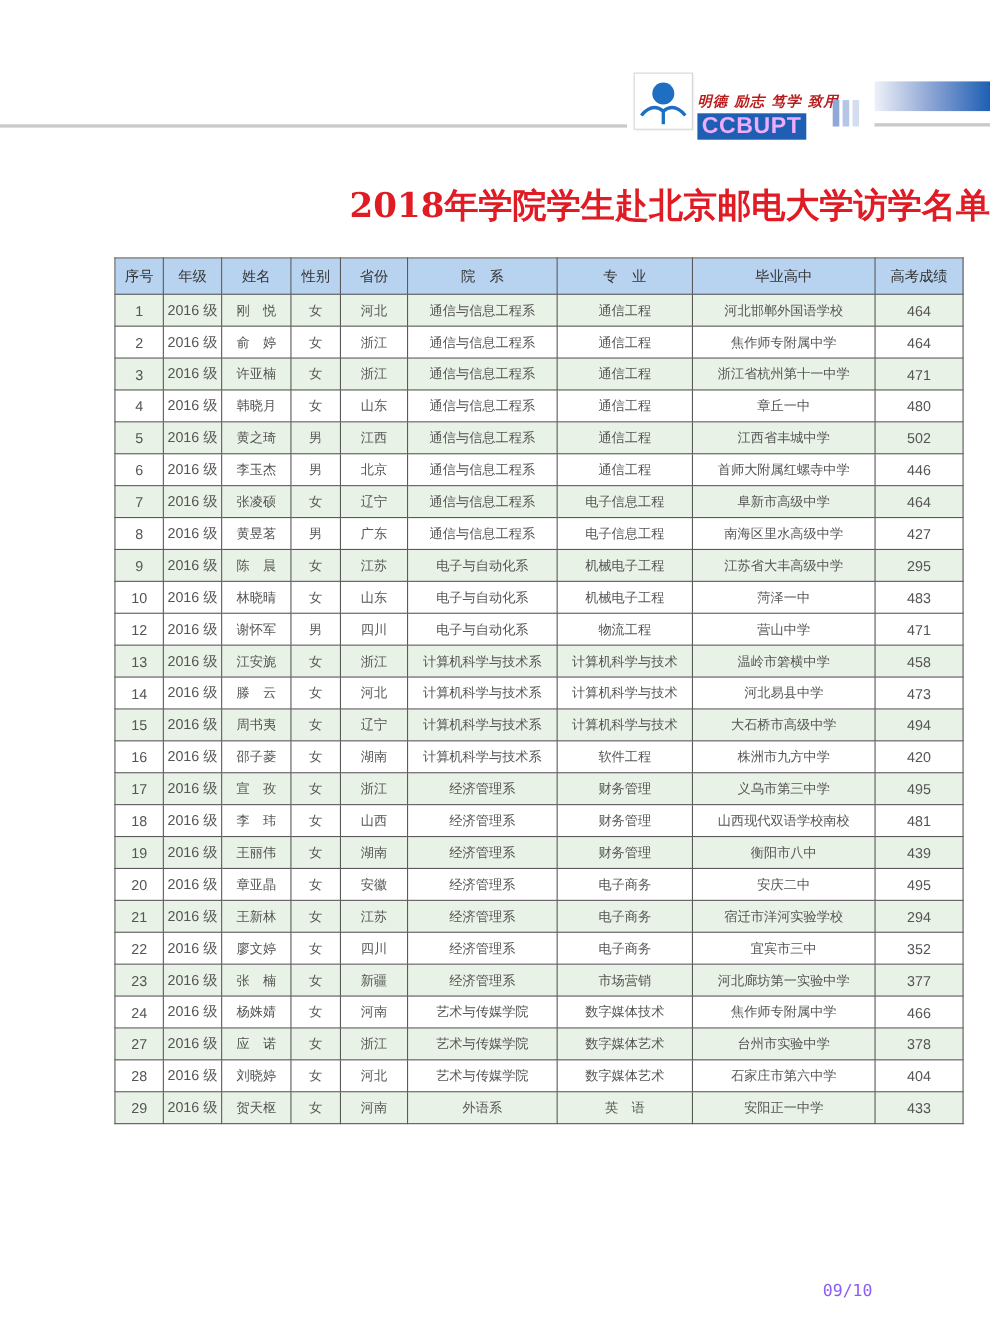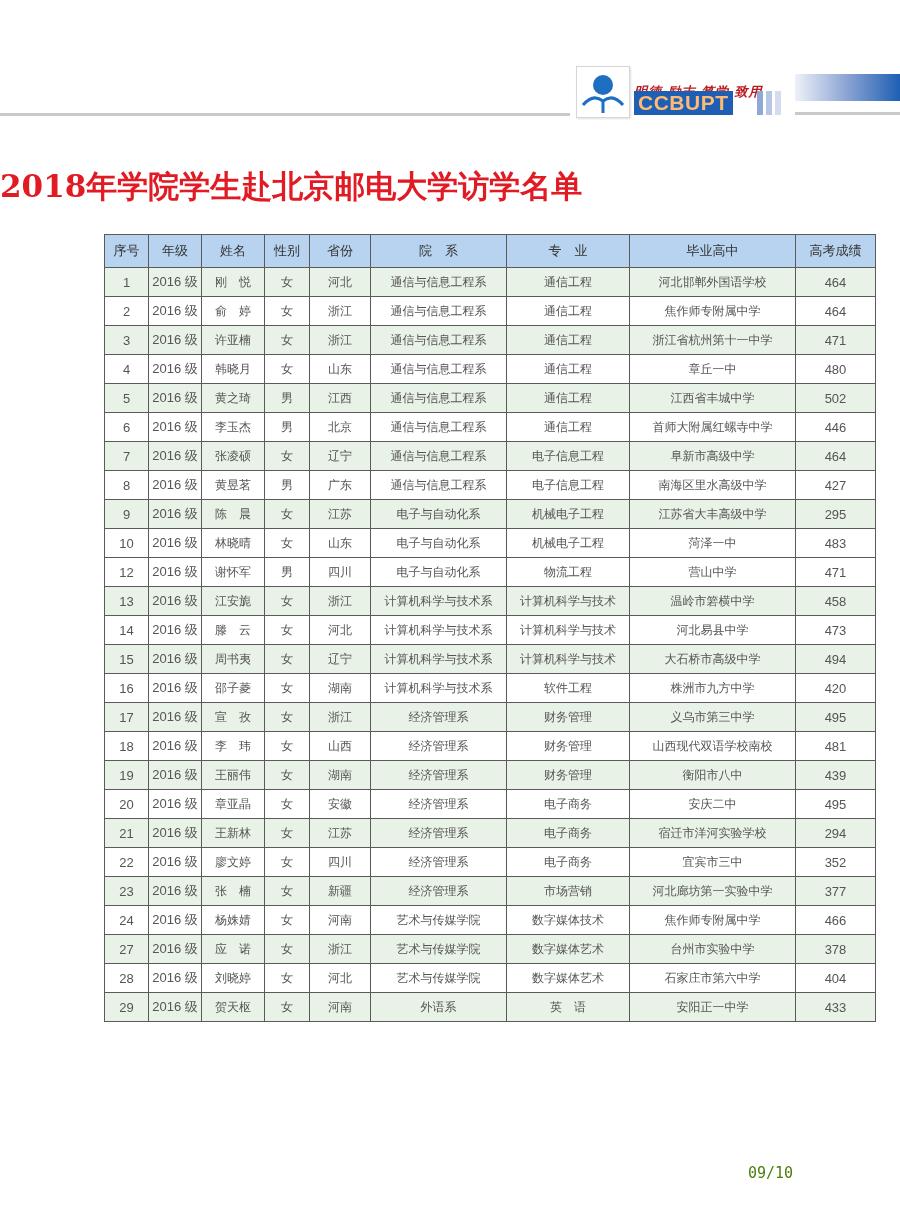--- a/index.html
+++ b/index.html
@@ -18,51 +18,51 @@
     border: 1px solid #d6d6d6; background: #fff; box-shadow: 1px 1px 2px #e0e0e0;
   }
   .logo-box svg { position: absolute; left: 2px; top: 4px; }
   .motto {
     position: absolute; left: 634px; top: 67px; font-size: 13px; font-weight: bold;
     color: #b91c1c; letter-spacing: 1px; font-style: italic;
     font-family: "DejaVu Serif", serif;
     margin-top: 16px;
   }
   .brand {
-    position: absolute; left: 634px; top: 91px; height: 24px; background: #1e5fb4;
-    color: #fdba74; font-weight: bold; font-size: 21px; line-height: 24px; padding: 0 4px;
+    position: absolute; left: 634px; top: 103px; height: 24px; background: #1e5fb4;
+    color: #f0abfc; font-weight: bold; font-size: 21px; line-height: 24px; padding: 0 4px;
     font-family: "Liberation Sans", sans-serif; letter-spacing: 0.5px;
   }
   .brand-bars { position: absolute; left: 757px; top: 91px; height: 24px; }
   .brand-bars span { display: inline-block; width: 6px; height: 24px; margin-right: 3px; }
   .grad-bar {
     position: absolute; left: 795px; top: 74px; width: 105px; height: 27px;
     background: linear-gradient(to right, #eef1f8 0%, #8aa3d3 50%, #1e5fb4 100%);
   }
   .title {
-    position: absolute; left: 0; top: 166px; width: 900px; text-align: left;
+    position: absolute; left: 0; top: 166px; width: 900px; text-align: right;
     color: #e01b24; font-size: 31px; font-weight: bold; letter-spacing: 0px;
     font-family: "DejaVu Serif", "Liberation Serif", serif;
   }
   table.roster {
     position: absolute; left: 74px; top: 234px; border-collapse: collapse;
     font-size: 12px; color: #555; margin-left: 30px;
   }
   table.roster th, table.roster td {
     border: 1.5px solid #5a5a5a; text-align: center; padding: 0; white-space: nowrap;
   }
   table.roster th {
     background: #b7d3ef; color: #333; font-weight: normal; height: 32px; font-size: 13px;
   }
   table.roster td { height: 28px; }
   table.roster tr.odd td { background: #e9f2e6; }
   table.roster tr.even td { background: #ffffff; }
   td.num { font-family: "Liberation Sans", sans-serif; font-size: 13px; color: #555; }
   .pager {
-    position: absolute; left: 748px; top: 1164px; font-size: 15px; color: #4d7c0f;
+    position: absolute; left: 748px; top: 1164px; font-size: 15px; color: #8b5cf6;
     font-family: "DejaVu Sans Mono", monospace; letter-spacing: 0px;
   }
 </style>
 </head>
 <body>
 
 <div class="hdr-line-left"></div>
 <div class="logo-box">
   <svg width="48" height="44" viewBox="0 0 48 44">
     <circle cx="24" cy="14" r="10" fill="#1e6fc2"></circle>

